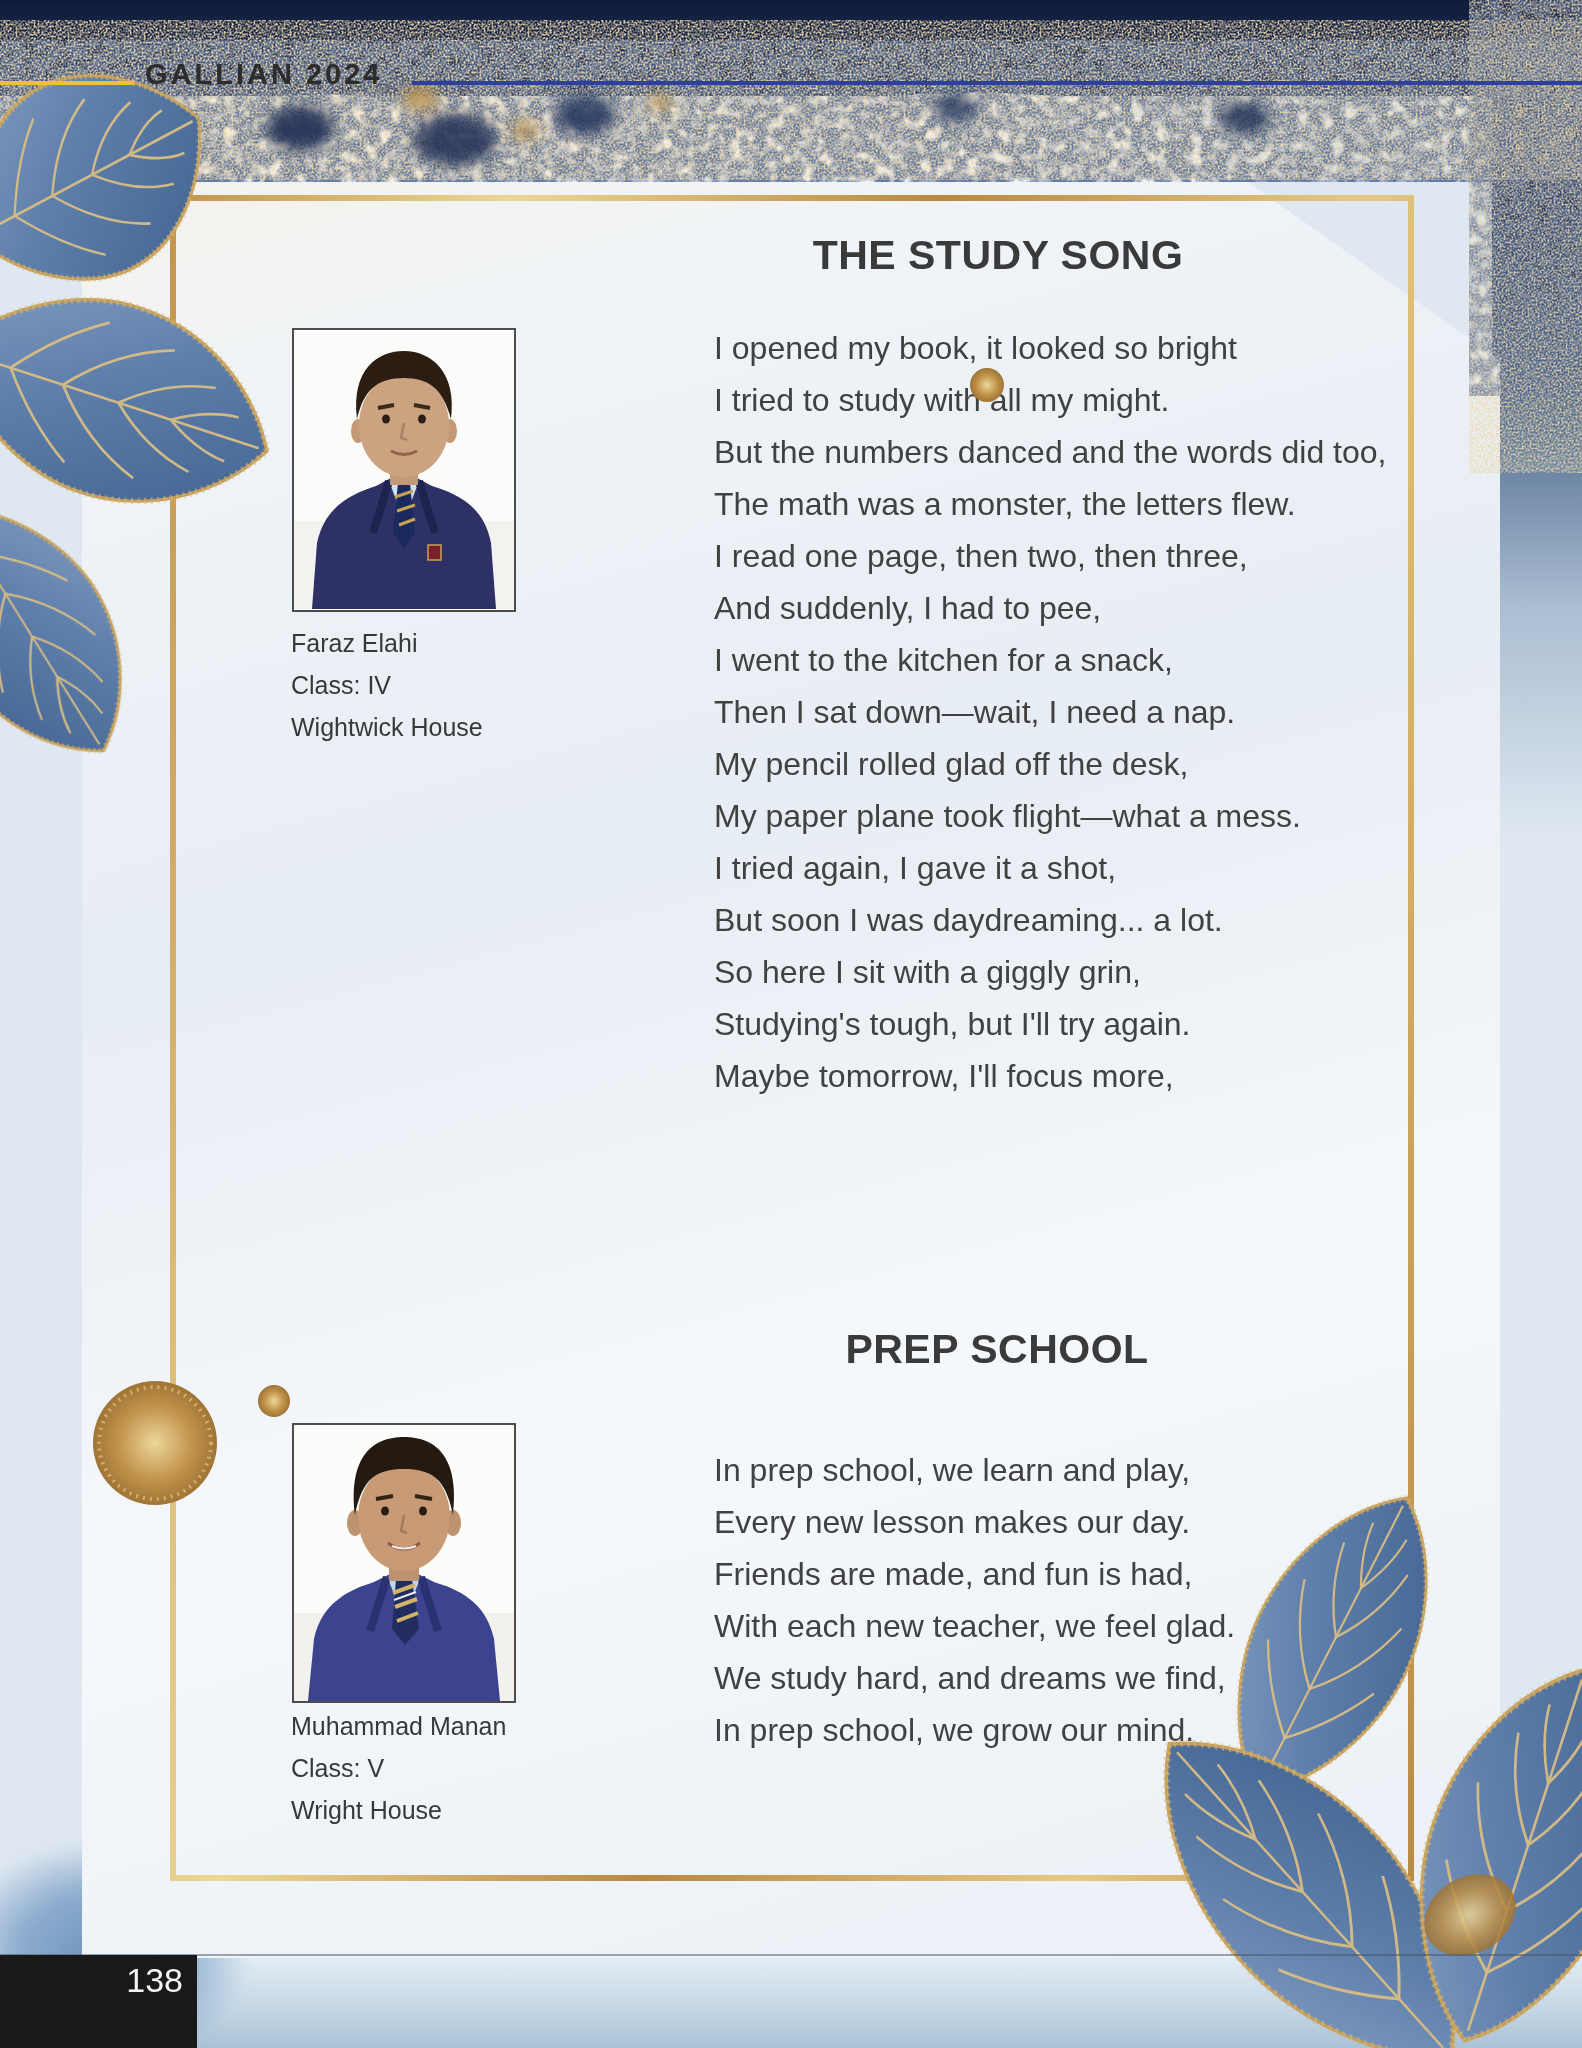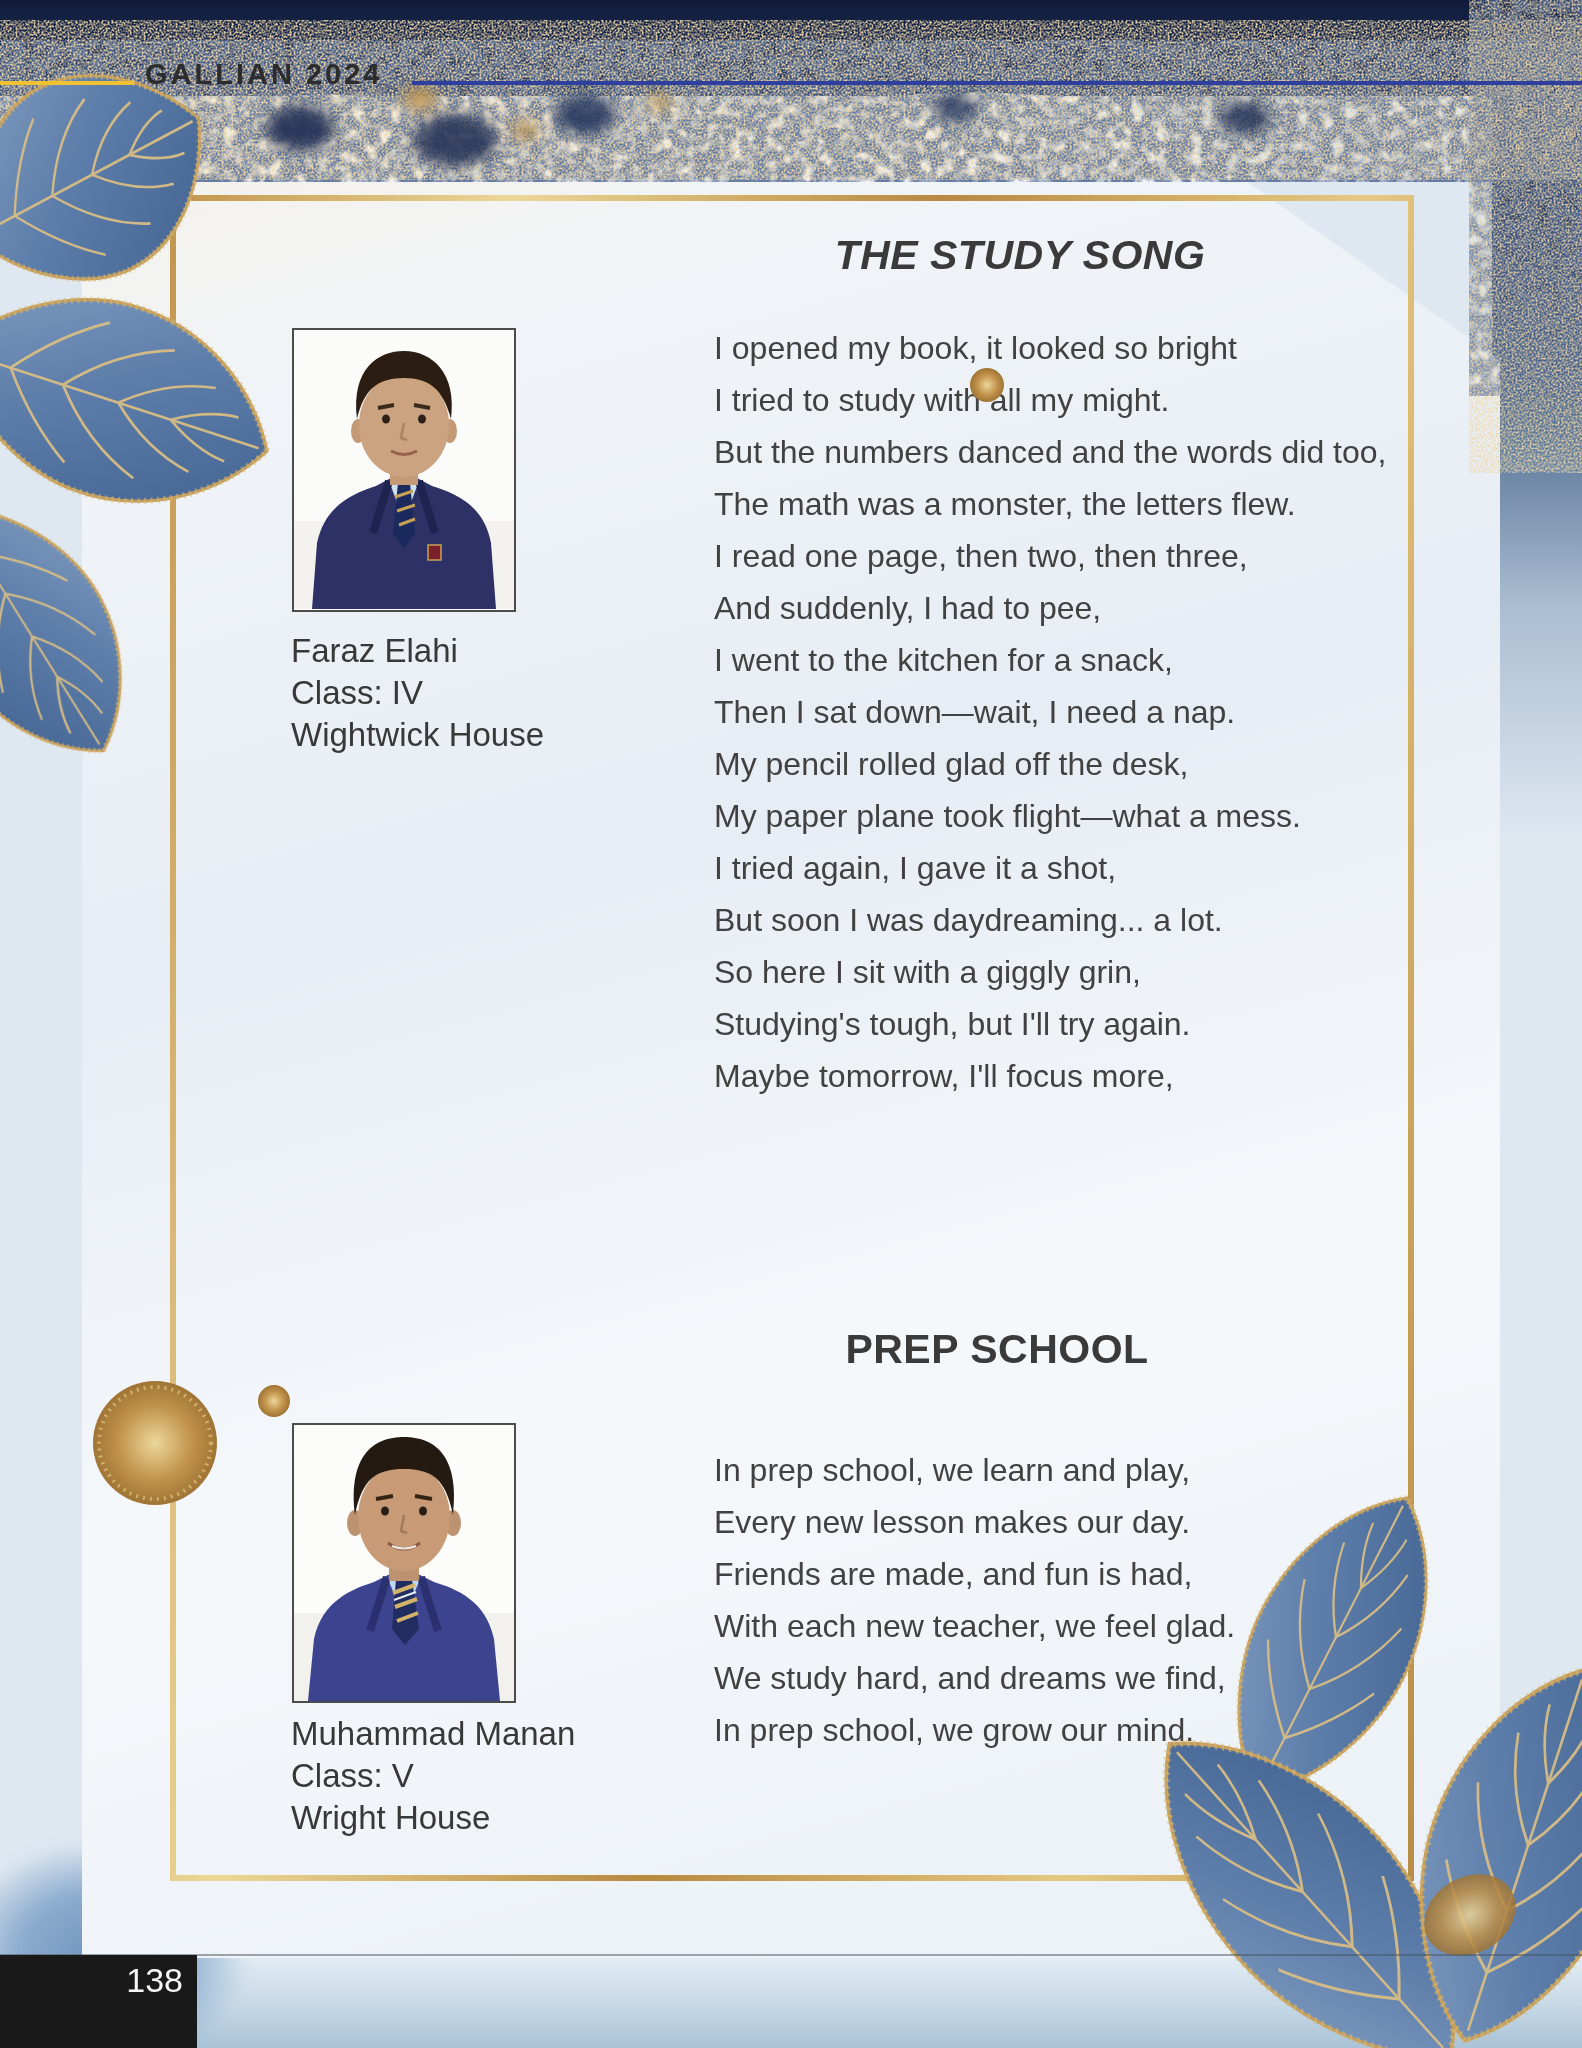--- a/index.html
+++ b/index.html
@@ -27,29 +27,29 @@
     border-image:linear-gradient(100deg,#c2954d 0%,#ecd796 22%,#b8893f 50%,#e6c981 78%,#b98c43 100%) 1;}
 
   .brand{position:absolute;left:145px;top:58px;z-index:60;font-size:29px;font-weight:bold;
     letter-spacing:3px;color:#2c2c2c;white-space:nowrap;}
   .hline{position:absolute;height:4px;z-index:60;}
   .hline.yellow{left:0;top:81px;width:134px;background:#f0c233;}
   .hline.blue{left:412px;top:81px;width:1170px;background:#2f3f9d;}
 
   .section-title{position:absolute;width:800px;z-index:30;text-align:center;
     font-size:41px;font-weight:bold;color:#3a3a3a;letter-spacing:.5px;white-space:nowrap;}
-  #title-1{left:620px;top:232px;font-style:italic;}
+  #title-1{left:598px;top:232px;}
   #title-2{left:597px;top:1326px;}
 
   .poem{position:absolute;left:668px;z-index:30;font-size:32px;color:#414141;}
   #poem-1{top:322px;}
   #poem-2{top:1444px;}
   .poem .pl{height:52px;line-height:52px;white-space:nowrap;margin-left:46px;}
 
-  .caption{position:absolute;left:291px;z-index:30;font-size:33px;color:#383838;line-height:42px;margin-top:8px;}
+  .caption{position:absolute;left:291px;z-index:30;font-size:25px;color:#383838;line-height:42px;}
   #caption-1{top:622px;}
   #caption-2{top:1705px;}
 
   .photo{position:absolute;left:292px;width:224px;z-index:30;border:2px solid #4c4c4c;background:#fff;}
   #photo-1{top:328px;height:284px;}
   #photo-2{top:1423px;height:280px;}
   .photo svg{display:block;width:100%;height:100%;}
 
   .fold-line{position:absolute;left:0;top:1954px;width:1582px;height:2px;z-index:45;
     background:rgba(70,80,92,.5);}

